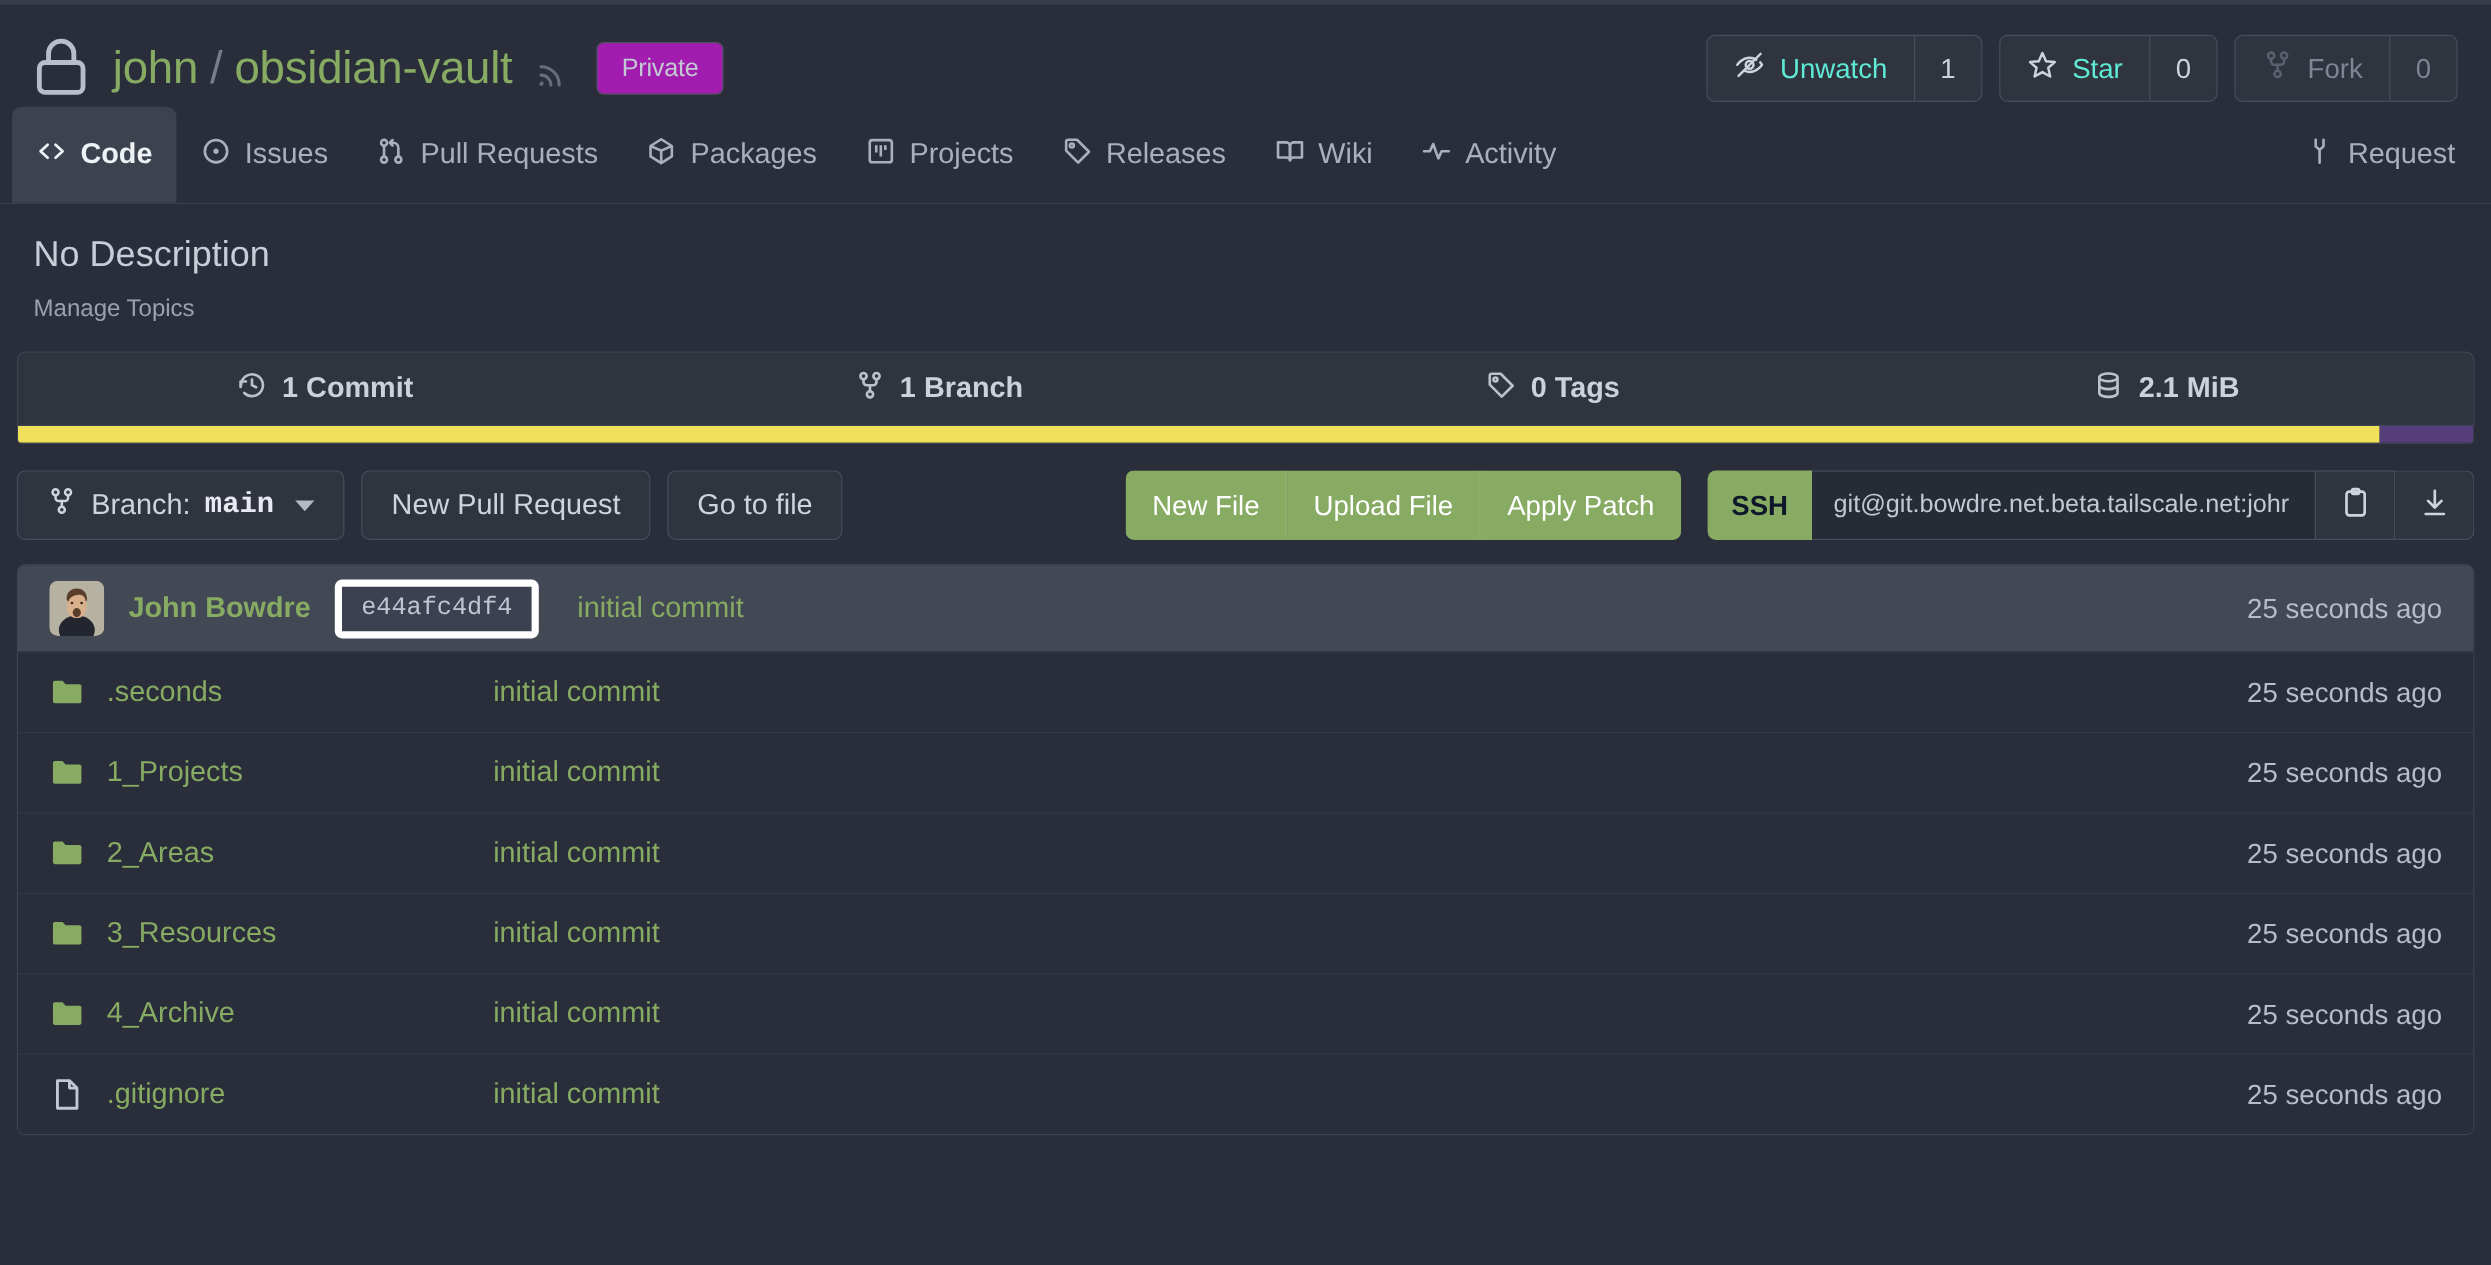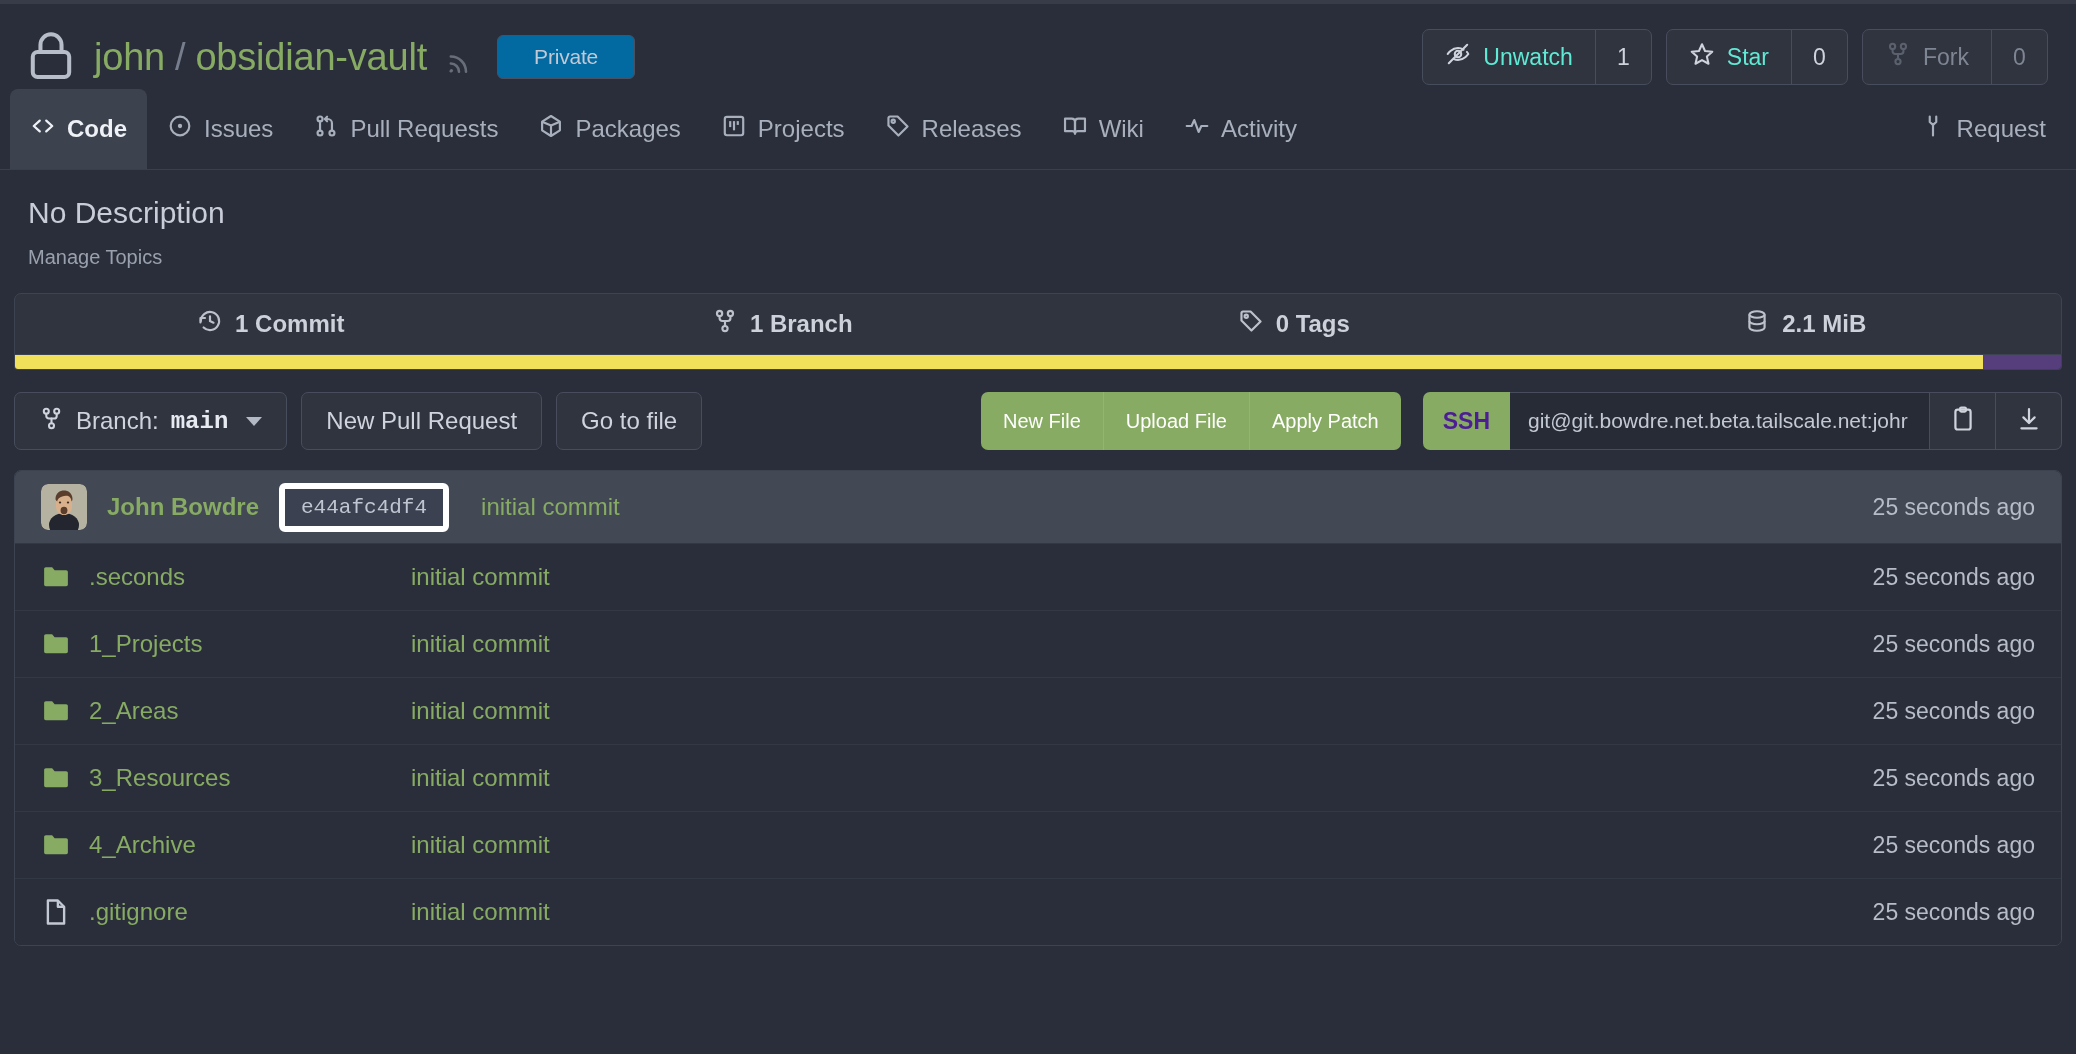--- a/index.html
+++ b/index.html
@@ -27,24 +27,24 @@
     letter-spacing: -0.2px;
   }
   .repo-owner { color: #87ab63; }
   .repo-slash { color: #767d8c; margin: 0 10px; }
   .repo-name { color: #87ab63; font-weight: 400; }
   .rss-icon { margin-left: 18px; width: 28px; height: 28px; opacity: .55; }
   .badge-private {
     margin-left: 24px;
     border: 1px solid #4a505f;
     border-radius: 6px;
-    padding: 9px 36px;
+    padding: 9px 20px;
     font-size: 21px;
     color: #c3c9d4;
-    background: #0369a1;
+    background: #a21caf;
   }
 
   .header-actions {
     margin-left: auto; display: flex; align-items: center; gap: 14px;
   }
   .btn-group {
     display: flex; align-items: stretch;
     border: 1px solid #474d5c; border-radius: 7px; overflow: hidden;
     background: #30343f;
     height: 56px;
@@ -119,28 +119,28 @@
   .caret {
     width: 0; height: 0; margin-left: 6px;
     border-left: 8px solid transparent; border-right: 8px solid transparent;
     border-top: 9px solid #b3b9c5;
   }
   .toolbar-right { margin-left: auto; display: flex; align-items: center; gap: 22px; }
   .green-group {
     display: flex; border-radius: 7px; overflow: hidden; height: 58px;
   }
   .green-btn {
-    background: #87ab63; color: #fff; font-size: 20px;
+    background: #87ab63; color: #fff; font-size: 23px;
     display: flex; align-items: center; padding: 0 22px;
     border-right: 1px solid #93b473;
   }
   .green-btn:last-child { border-right: none; }
   .clone-group { display: flex; align-items: stretch; height: 58px; }
   .clone-proto {
-    background: #87ab63; color: #4c1d95; font-size: 23px; font-weight: bold;
+    background: #87ab63; color: #0f172a; font-size: 23px; font-weight: bold;
     display: flex; align-items: center; padding: 0 20px;
     border-radius: 7px 0 0 7px;
   }
   .clone-url {
     background: #272b35; border: 1px solid #474d5c; border-left: none;
     display: flex; align-items: center; padding: 0 18px;
     font-size: 21px; color: #c3c9d4; width: 420px;
     white-space: nowrap; overflow: hidden;
     font-family: "Liberation Sans", sans-serif;
   }

